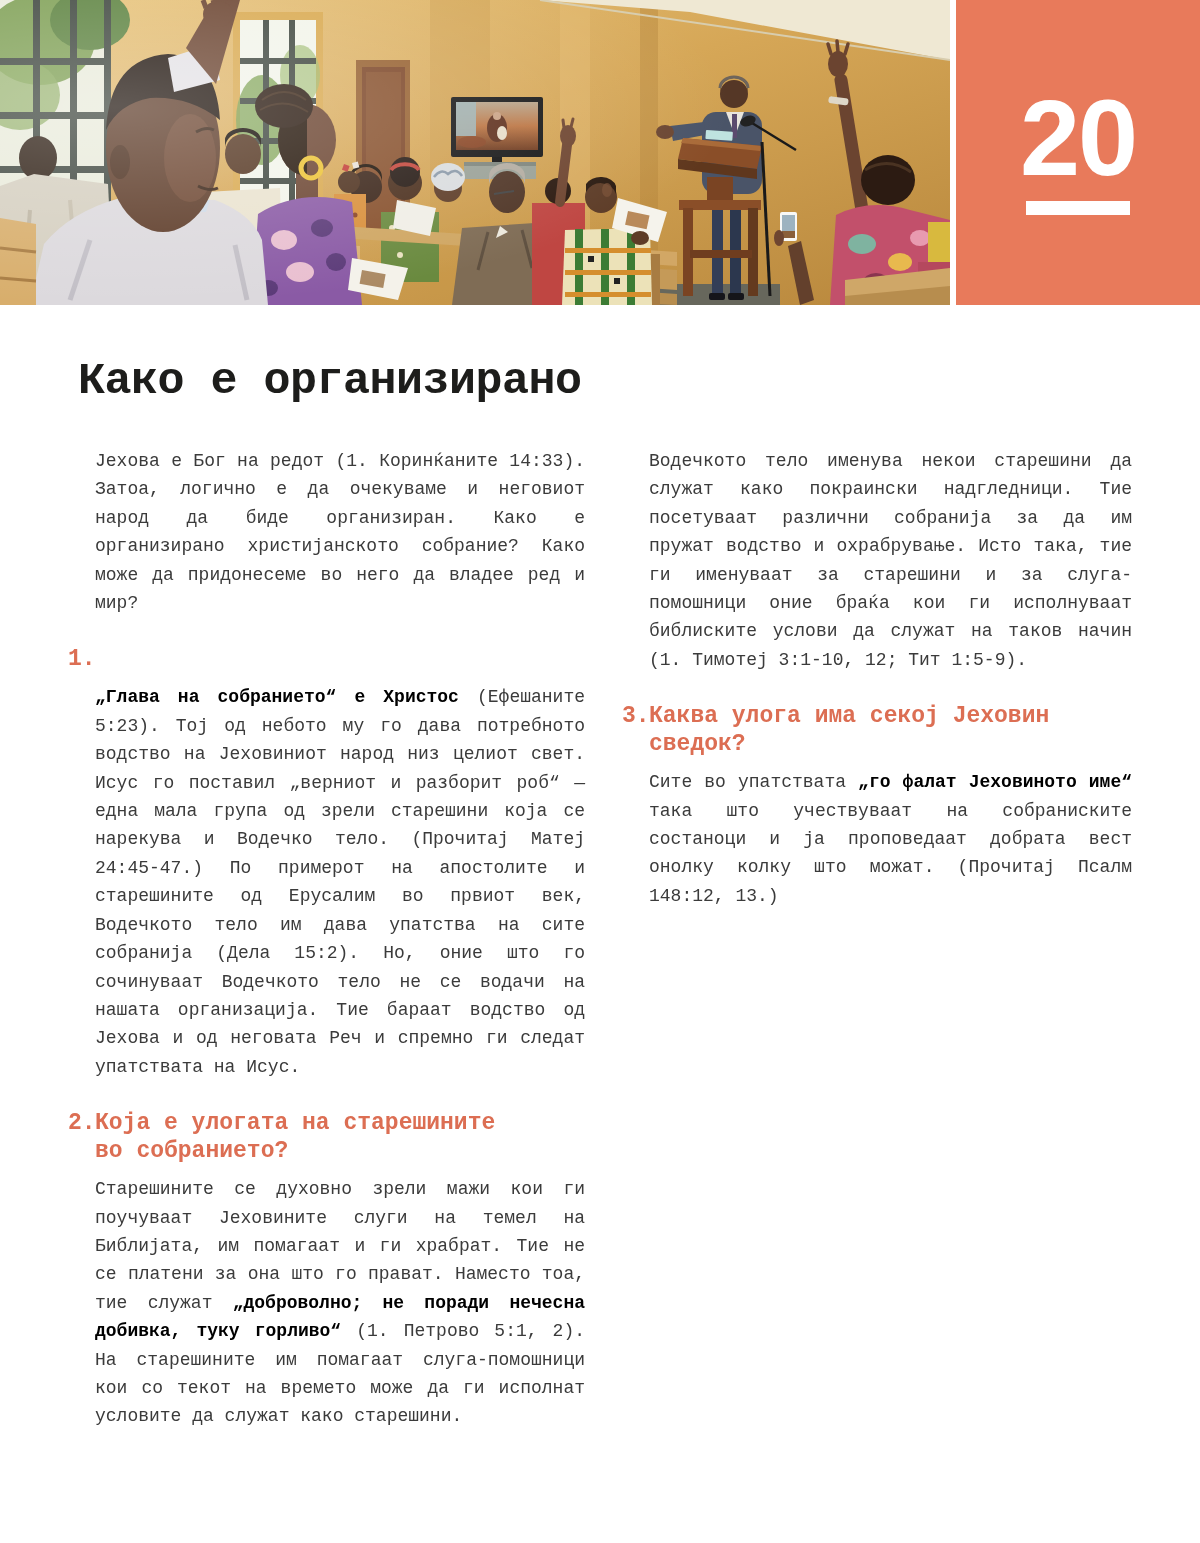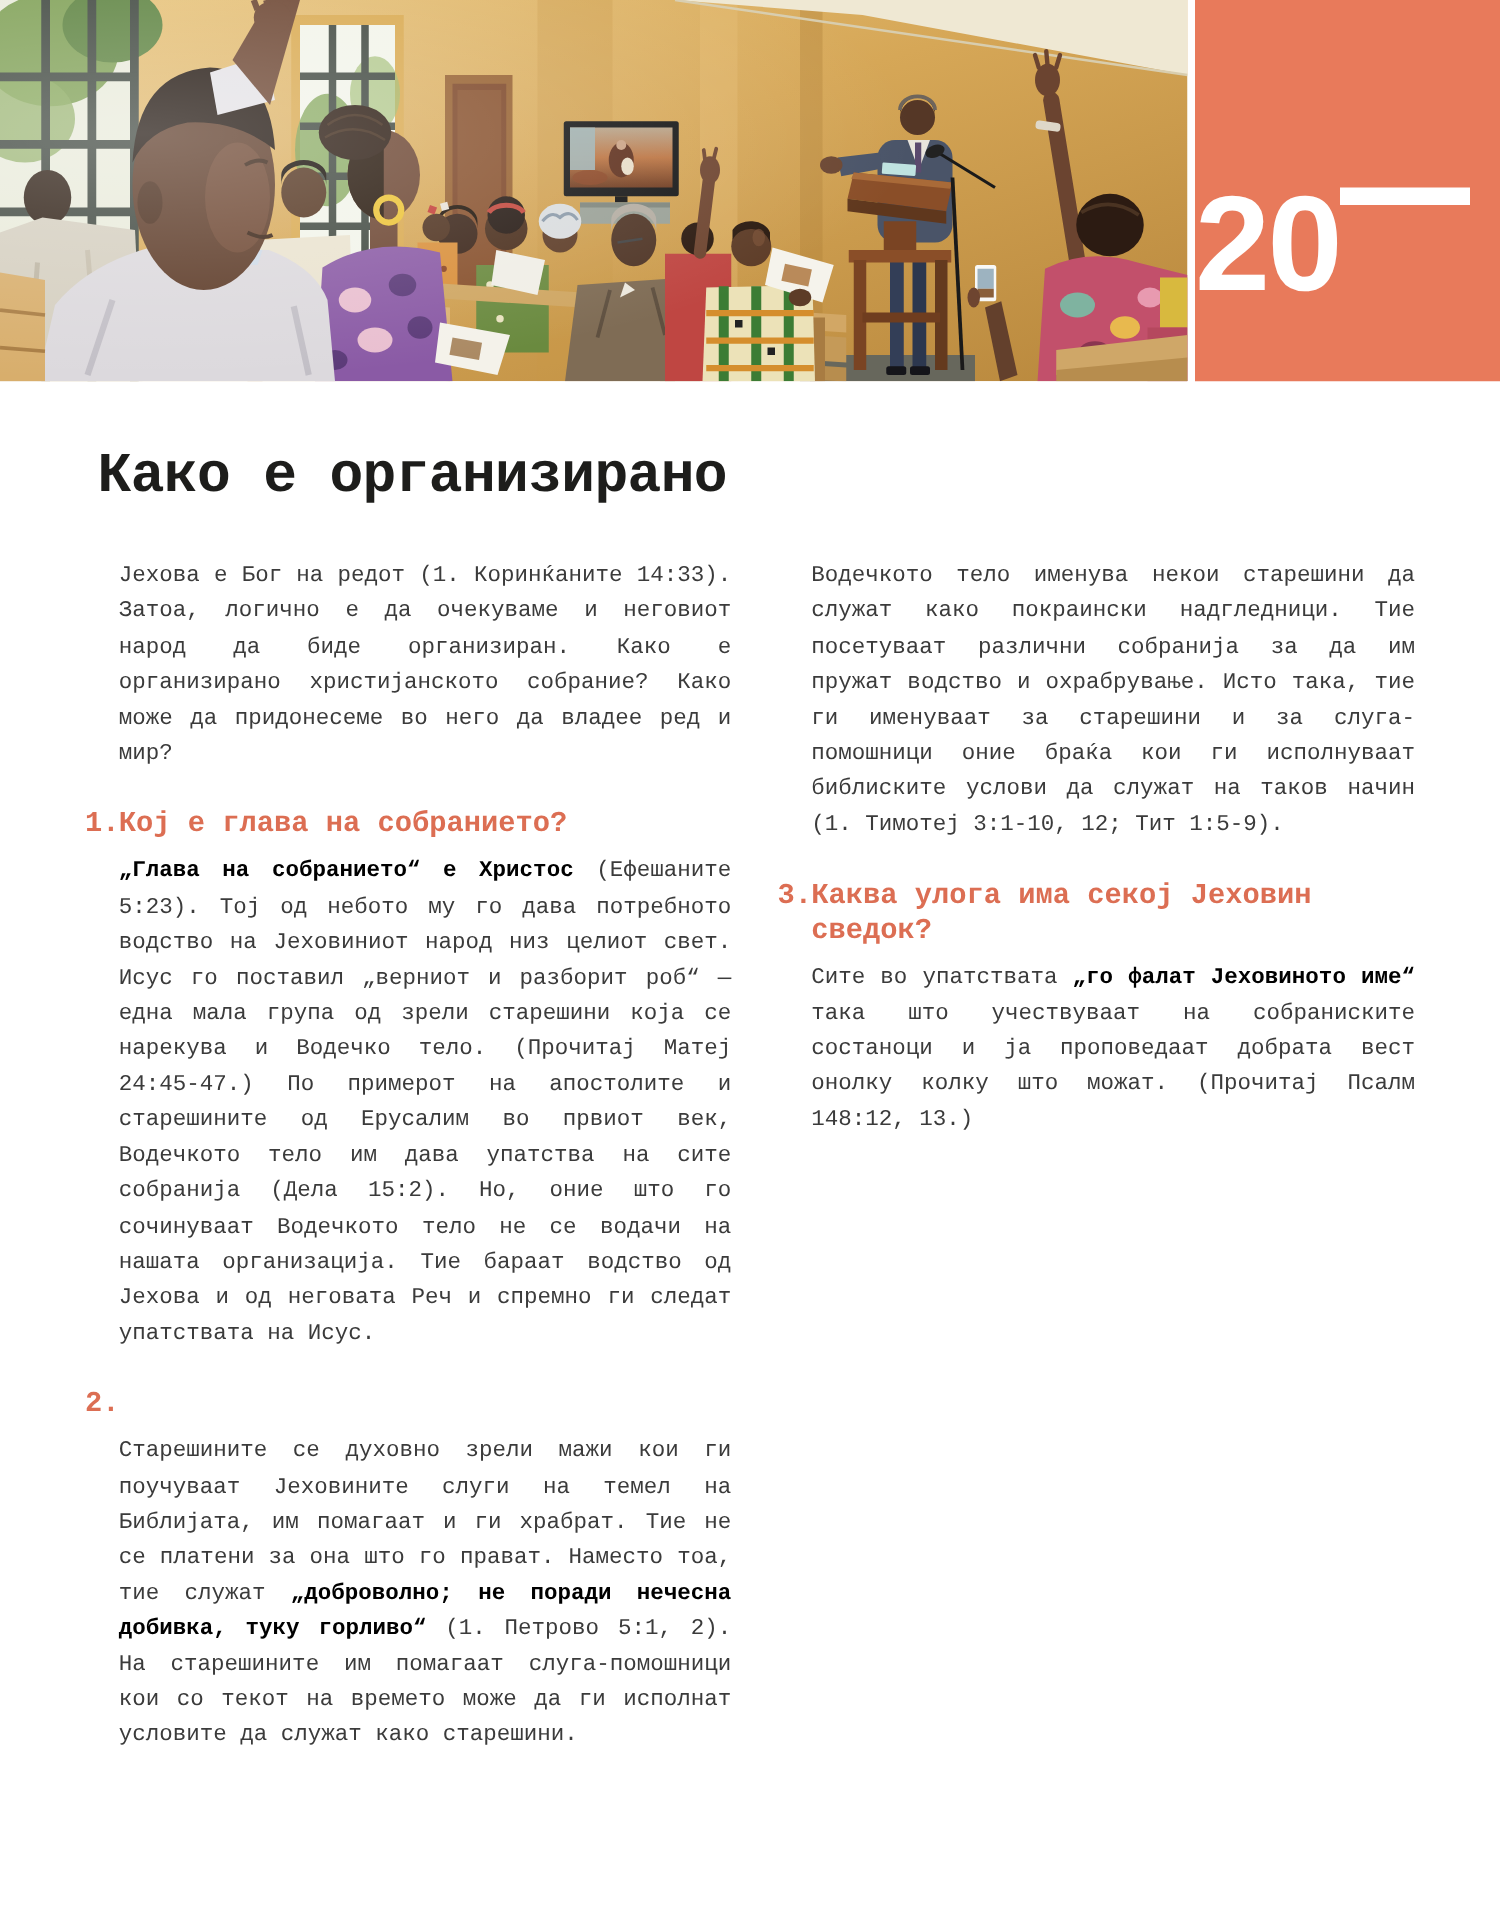--- a/index.html
+++ b/index.html
@@ -3,21 +3,21 @@
 <meta charset="utf-8">
 <style>
   html,body{margin:0;padding:0;background:#ffffff;}
   .page{position:relative;width:1200px;height:1543px;background:#fff;overflow:hidden;
         font-family:"Liberation Sans",sans-serif;}
   
   .hero{position:absolute;top:0;left:0;width:950px;height:305px;}
   .hero svg{display:block;width:950px;height:305px;}
   
   .chapter-badge{position:absolute;top:0;left:956px;width:244px;height:305px;
-                 background:#e87a5b;display:flex;flex-direction:row;align-items:center;}
+                 background:#e87a5b;display:flex;flex-direction:column;align-items:center;}
   .chapter-number{margin-top:84px;font-size:108px;line-height:1;font-weight:bold;
                   color:#fff;letter-spacing:-2px;}
   .chapter-underline{width:104px;height:14px;background:#fff;margin-top:9px;}
   
   .content{position:absolute;left:68px;top:305px;width:1064px;font-family:Liberation Mono, monospace;}
   .title{margin:49px 0 0 10px;font-size:45px;line-height:56px;font-weight:bold;
          color:#1d1d1b;letter-spacing:-0.5px;}
   .title span{display:block;}
   .columns{display:flex;margin-top:37px;}
   .col-left{width:517px;margin-right:37px;flex:none;}
@@ -321,26 +321,29 @@
     <h1 class="title">
         <span>Како е организирано</span>
       </h1>
 
     <div class="columns">
       <div class="col-left">
         <p class="para">Јехова е Бог на редот (1. Коринќаните 14:33). Затоа, логично е да очекуваме и неговиот народ да биде организиран. Како е организирано христијанското собрание? Како може да придонесеме во него да владее ред и мир?</p>
 
         <div class="qheading">
           <span class="qnum">1.</span>
-          <span class="qtext">Кој е глава на собранието?</span>
         </div>
         <p class="para"><b>„Глава на собранието“ е Христос</b><span> (Ефешаните 5:23). Тој од небото му го дава потребното водство на Јеховиниот народ низ целиот свет. Исус го поставил „верниот и разборит роб“ — една мала група од зрели старешини која се нарекува и Водечко тело. (Прочитај Матеј 24:45-47.) По примерот на апостолите и старешините од Ерусалим во првиот век, Водечкото тело им дава упатства на сите собранија (Дела 15:2). Но, оние што го сочинуваат Водечкото тело не се водачи на нашата организација. Тие бараат водство од Јехова и од неговата Реч и спремно ги следат упатствата на Исус.</span></p>
 
         <div class="qheading">
           <span class="qnum">2.</span>
+          <span class="qtext">
+              <span>Која е улогата на старешините</span>
+              <span>во собранието?</span>
+            </span>
         </div>
         <p class="para"><span>Старешините се духовно зрели мажи кои ги поучуваат Јеховините слуги на темел на Библијата, им помагаат и ги храбрат. Тие не се платени за она што го прават. Наместо тоа, тие служат </span><b>„доброволно; не поради нечесна добивка, туку горливо“</b><span> (1. Петрово 5:1, 2). На старешините им помагаат слуга-помошници кои со текот на времето може да ги исполнат условите да служат како старешини.</span></p>
       </div>
 
       <div class="col-right">
         <p class="para">Водечкото тело именува некои старешини да служат како покраински надгледници. Тие посетуваат различни собранија за да им пружат водство и охрабрување. Исто така, тие ги именуваат за старешини и за слуга-помошници оние браќа кои ги исполнуваат библиските услови да служат на таков начин (1. Тимотеј 3:1-10, 12; Тит 1:5-9).</p>
 
         <div class="qheading">
           <span class="qnum">3.</span>
           <span class="qtext">Каква улога има секој Јеховин сведок?</span>

